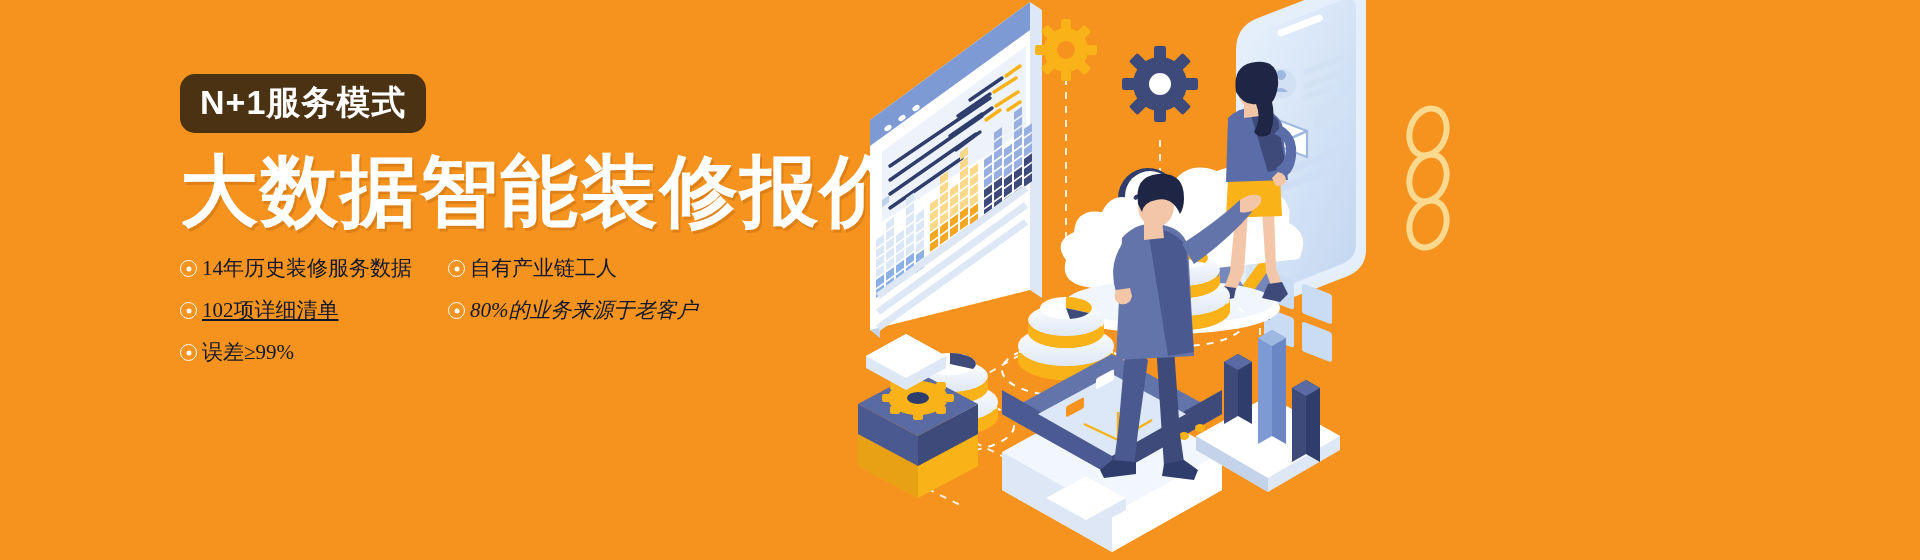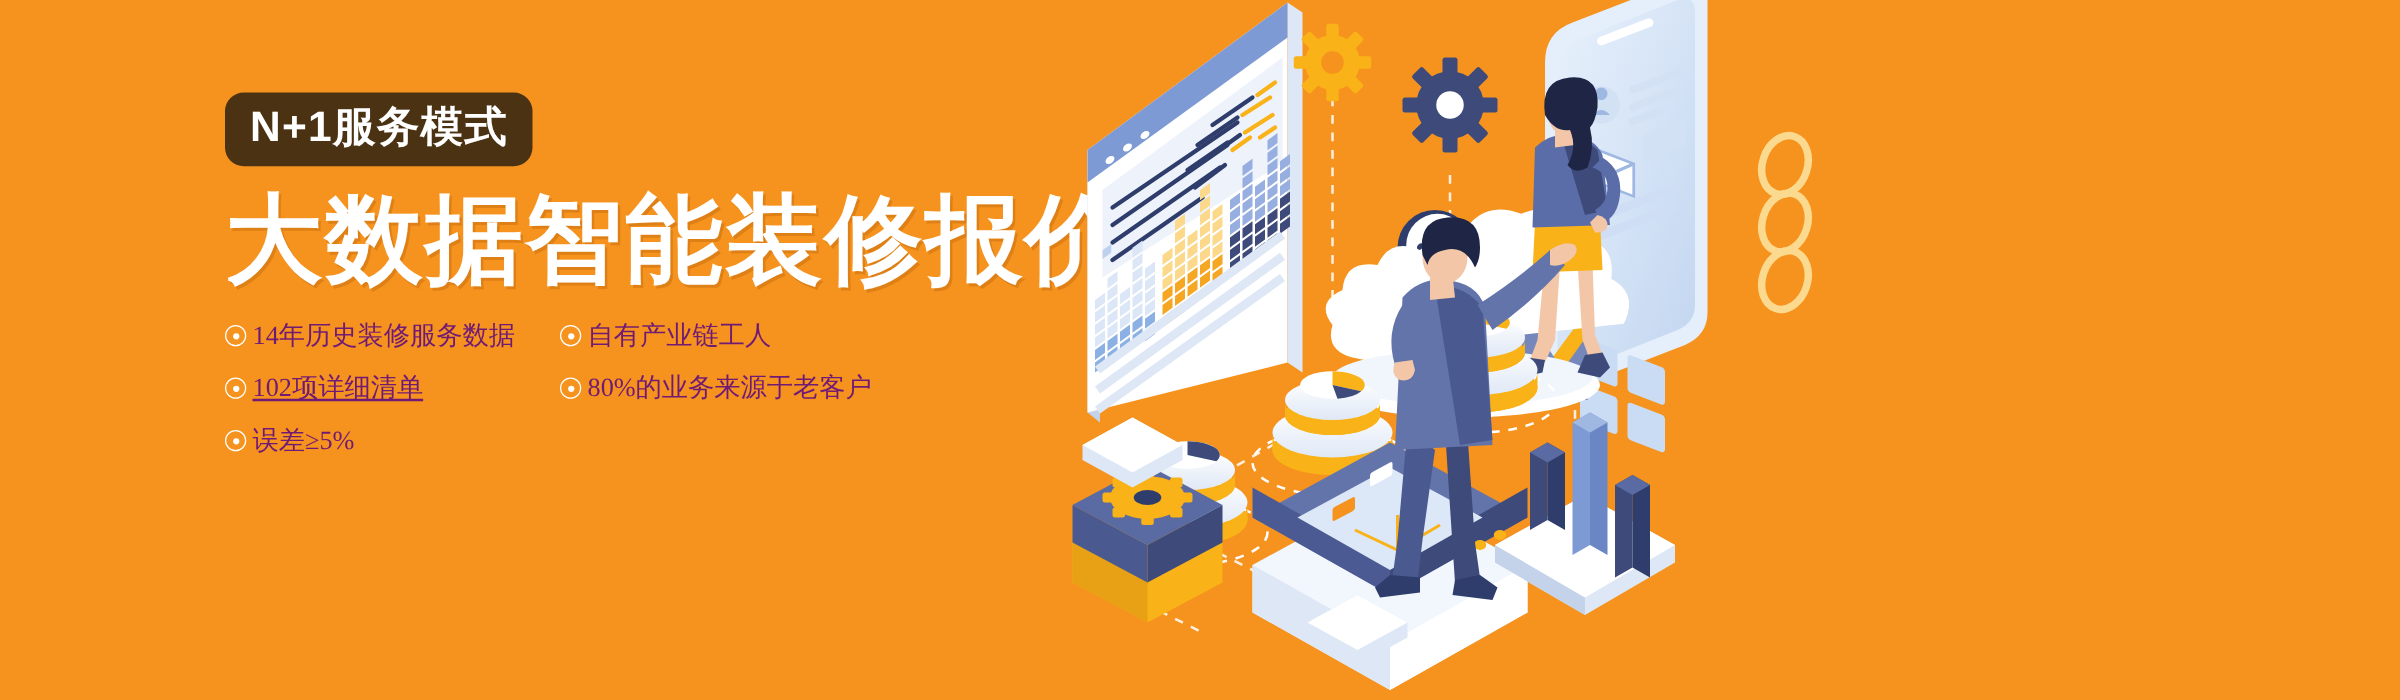--- a/index.html
+++ b/index.html
@@ -51,21 +51,21 @@
   }
 
   .bullets {
     margin-top: 26px;
     width: 620px;
     position: relative;
     height: 120px;
   }
   .bullet {
     position: absolute;
-    color: #701a75;
+    color: #0f172a;
     font-size: 21px;
     line-height: 1;
     white-space: nowrap;
     font-family: "Liberation Serif", serif;
   }
   .bullet .dot {
     display: inline-block;
     width: 15px;
     height: 15px;
     border: 1.6px solid #ffffff;
@@ -82,21 +82,21 @@
     background: #ffffff;
     border-radius: 50%;
     left: 50%;
     top: 50%;
     transform: translate(-50%,-50%);
   }
   .b-l1 { left: 0px;   top: 0px;  }
   .b-l2 { left: 0px;   top: 42px; text-decoration: underline; }
   .b-l3 { left: 0px;   top: 84px; }
   .b-r1 { left: 268px; top: 0px; text-align: center;  }
-  .b-r2 { left: 268px; top: 42px; }
+  .b-r2 { left: 268px; top: 42px; font-style: italic; }
 
   
   .illus {
     position: absolute;
     left: 830px;
     top: 0;
     width: 1090px;
     height: 560px;
   }
   .illus svg { display:block; width:100%; height:100%; }
@@ -113,21 +113,21 @@
     <div class="headline">大数据智能装修报价</div>
 
     <div class="bullets">
       <div class="bullet b-l1">
         <span class="dot"></span><span>14年历史装修服务数据</span>
       </div>
       <div class="bullet b-l2">
         <span class="dot"></span><span>102项详细清单</span>
       </div>
       <div class="bullet b-l3">
-        <span class="dot"></span><span>误差≥5%</span>
+        <span class="dot"></span><span>误差≥99%</span>
       </div>
       <div class="bullet b-r1">
         <span class="dot"></span><span>自有产业链工人</span>
       </div>
       <div class="bullet b-r2">
         <span class="dot"></span><span>80%的业务来源于老客户</span>
       </div>
     </div>
   </div>
 

